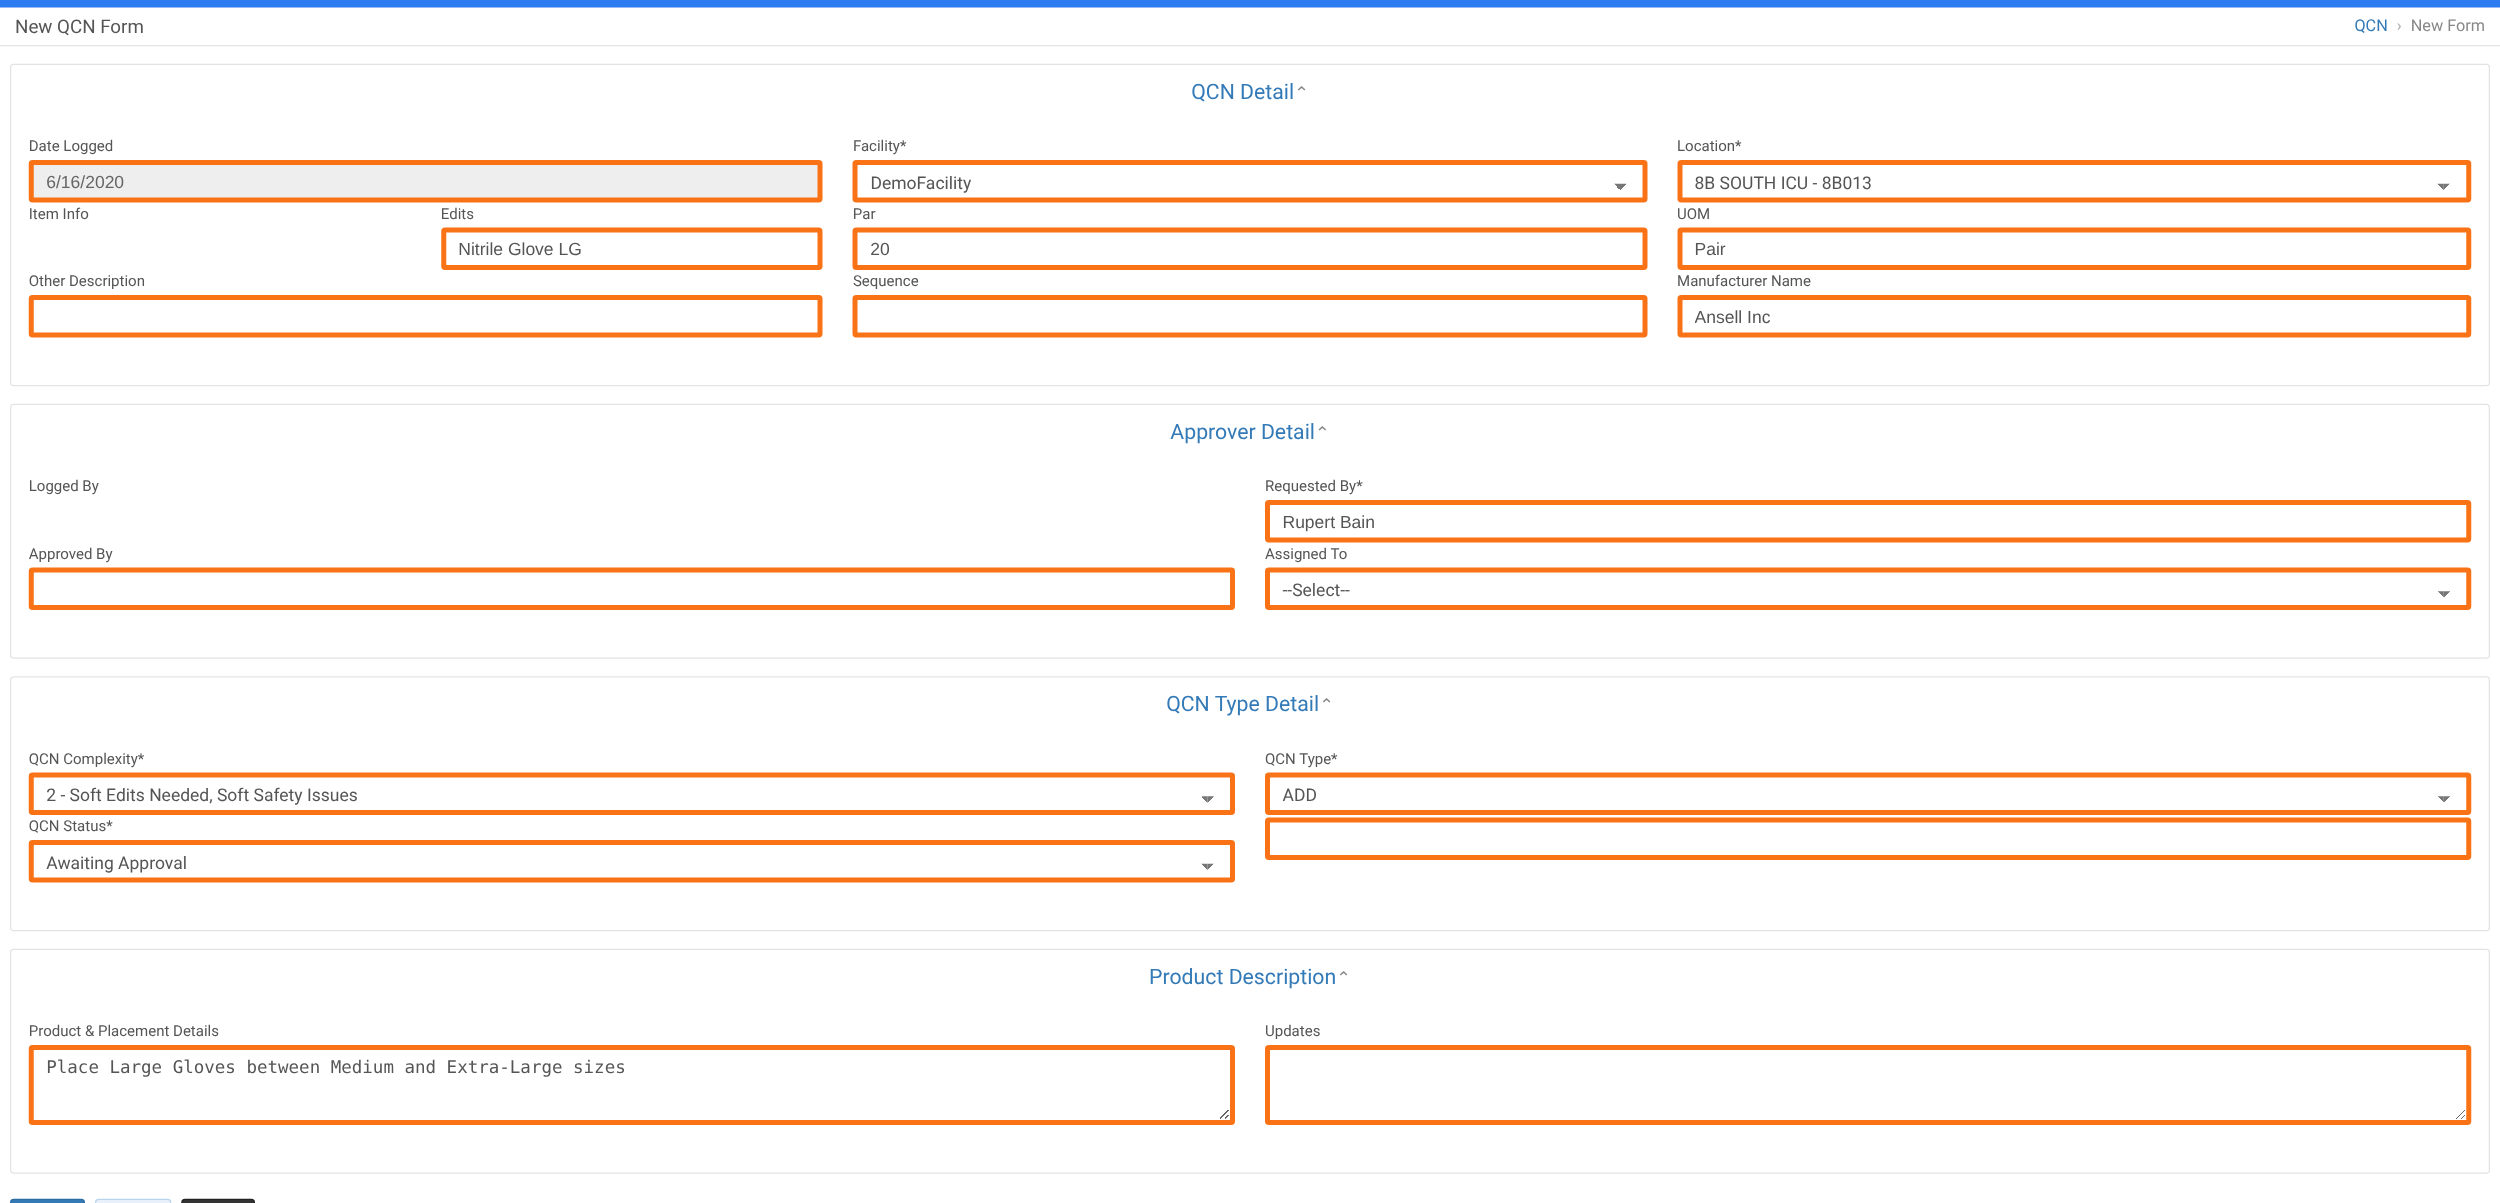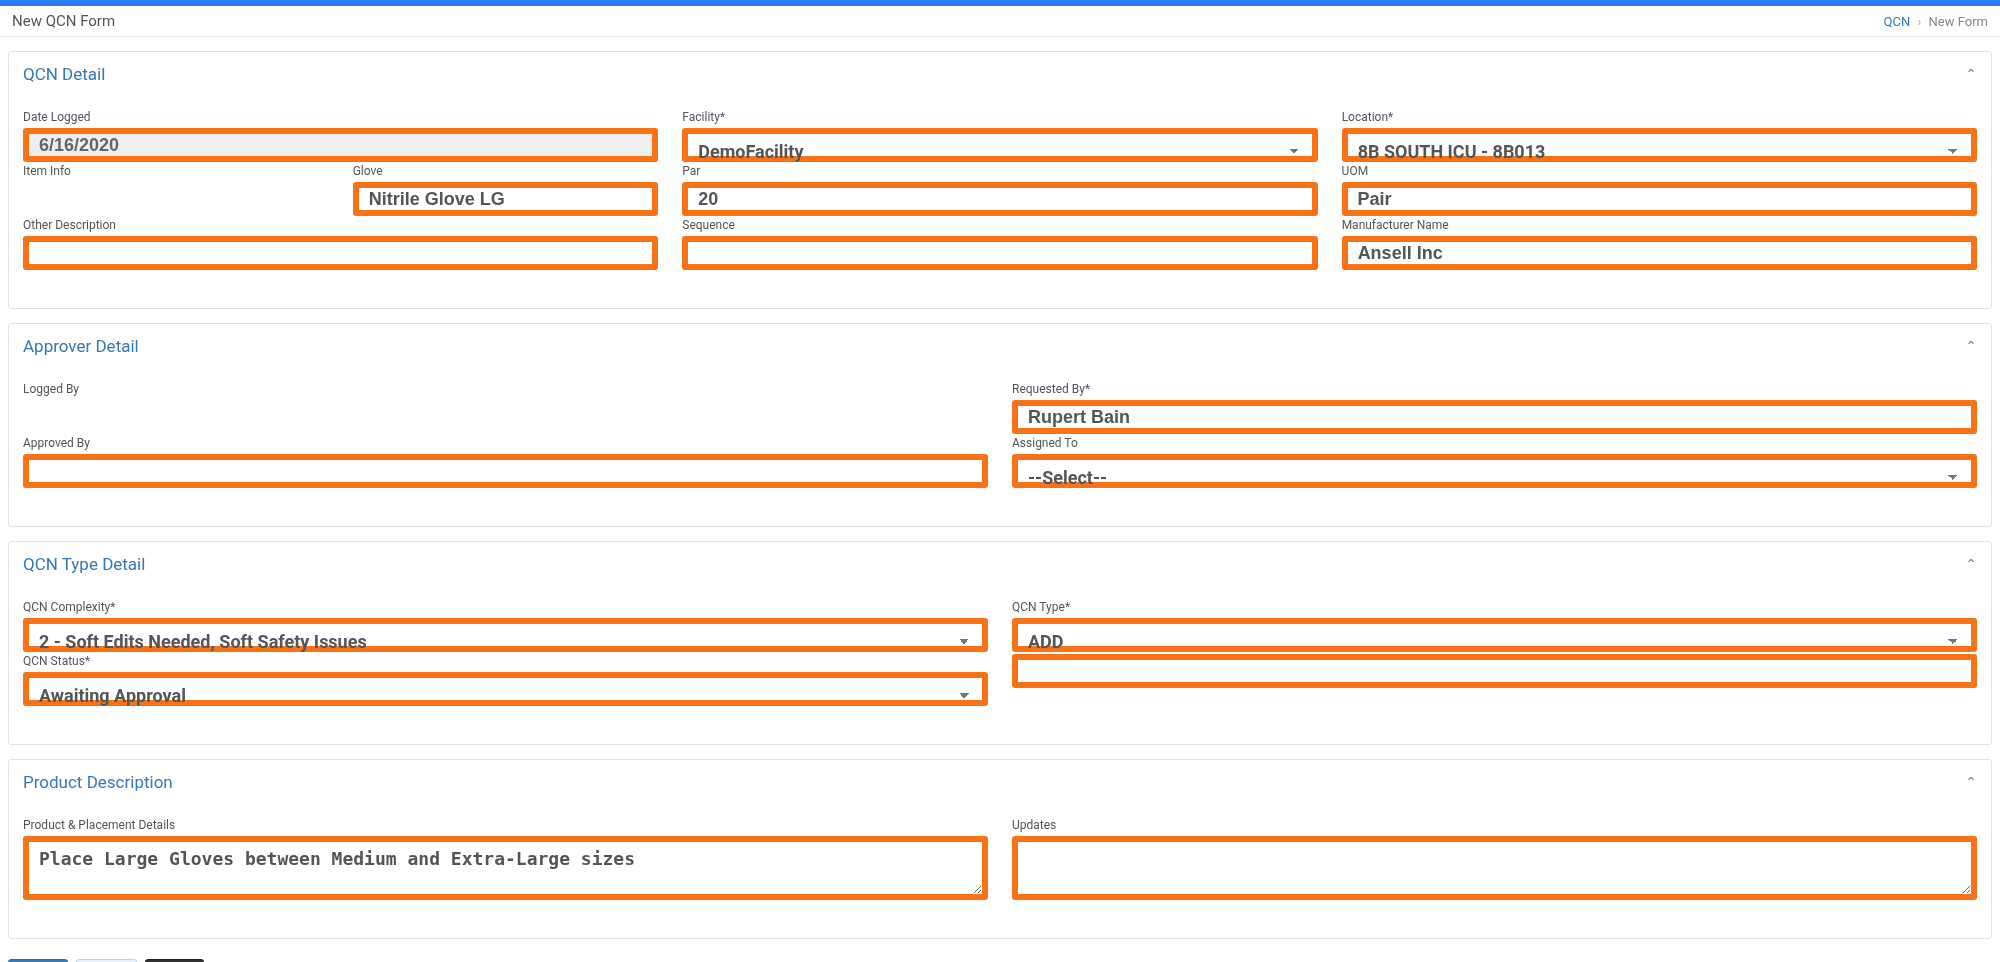--- a/index.html
+++ b/index.html
@@ -39,21 +39,21 @@
   }
 
   .panel {
     border: 1px solid #e3e3e3;
     border-radius: 3px;
     margin-top: 14px;
     background: #fff;
   }
   .panel-header {
     display: flex;
-    justify-content: space-between;
+    justify-content: center;
     align-items: center;
     padding: 12px 14px 8px 14px;
     cursor: pointer;
   }
   .panel-title {
     color: #337ab7;
     font-size: 17px;
     font-weight: 400;
   }
   .panel-toggle {
@@ -77,28 +77,27 @@
   .col-narrow { flex: 0 0 calc(16.666% - 20px); }
 
   .field-label {
     font-size: 12px;
     color: #555;
     margin-bottom: 4px;
   }
 
   .form-control, .select-control, .textarea-control {
     width: 100%;
-    border: 6px solid #f97316;
+    border: 4px solid #f97316;
     border-radius: 3px;
     padding: 7px 10px;
-    font-size: 18px;
+    font-size: 14px;
     color: #555;
     background: #fff;
     height: 34px;
-    font-weight: bold;
   }
   .form-control[readonly], .readonly {
     background: #eee;
     color: #666;
   }
   .select-control {
     appearance: none;
     background-image: linear-gradient(45deg, transparent 50%, #777 50%),
                       linear-gradient(135deg, #777 50%, transparent 50%);
     background-position: calc(100% - 18px) 15px, calc(100% - 13px) 15px;
@@ -163,21 +162,21 @@
           <label class="field-label">Location*</label>
           <div class="select-control">8B SOUTH ICU - 8B013</div>
         </div>
       </div>
 
       <div class="row">
         <div class="col col-narrow">
           <label class="field-label">Item Info</label>
         </div>
         <div class="col col-narrow">
-          <label class="field-label">Glove</label>
+          <label class="field-label">Edits</label>
           <input class="form-control" value="Nitrile Glove LG" style="">
         </div>
         <div class="col col-4">
           <label class="field-label">Par</label>
           <input class="form-control" value="20" style="">
         </div>
         <div class="col col-4">
           <label class="field-label">UOM</label>
           <input class="form-control" value="Pair" style="">
         </div>

